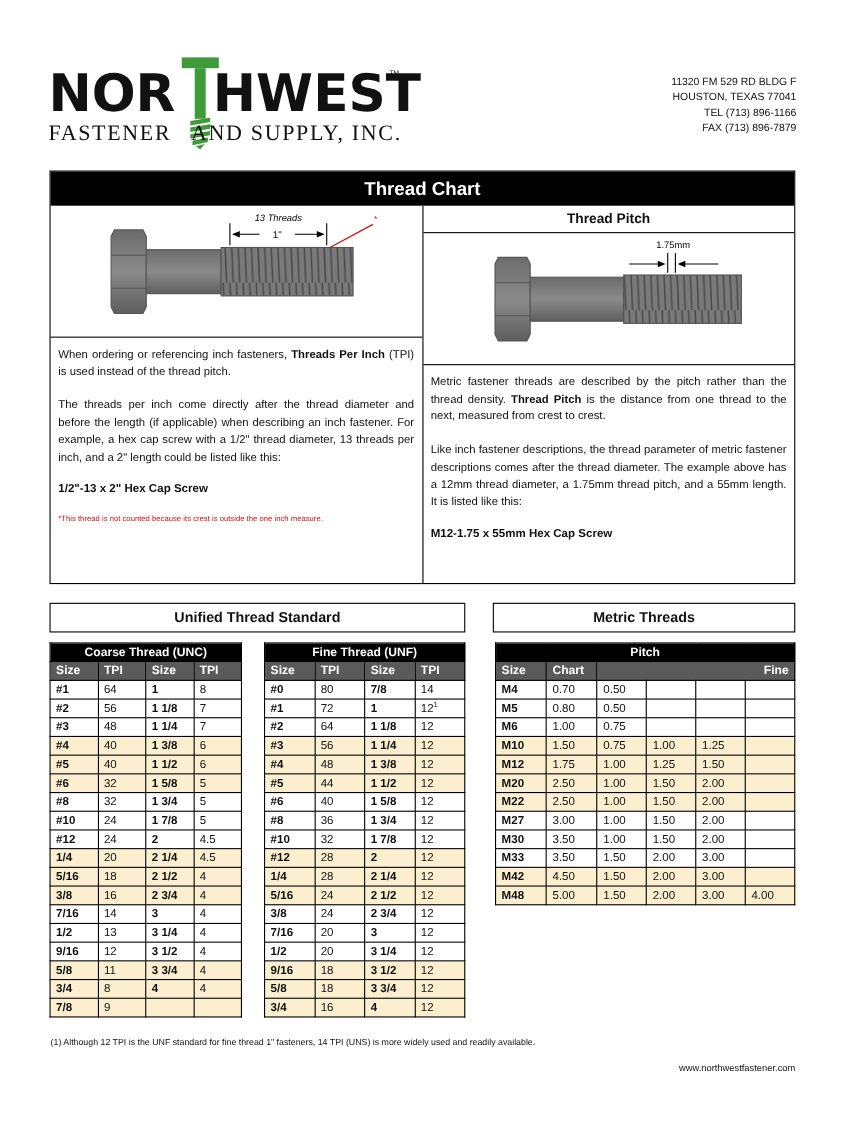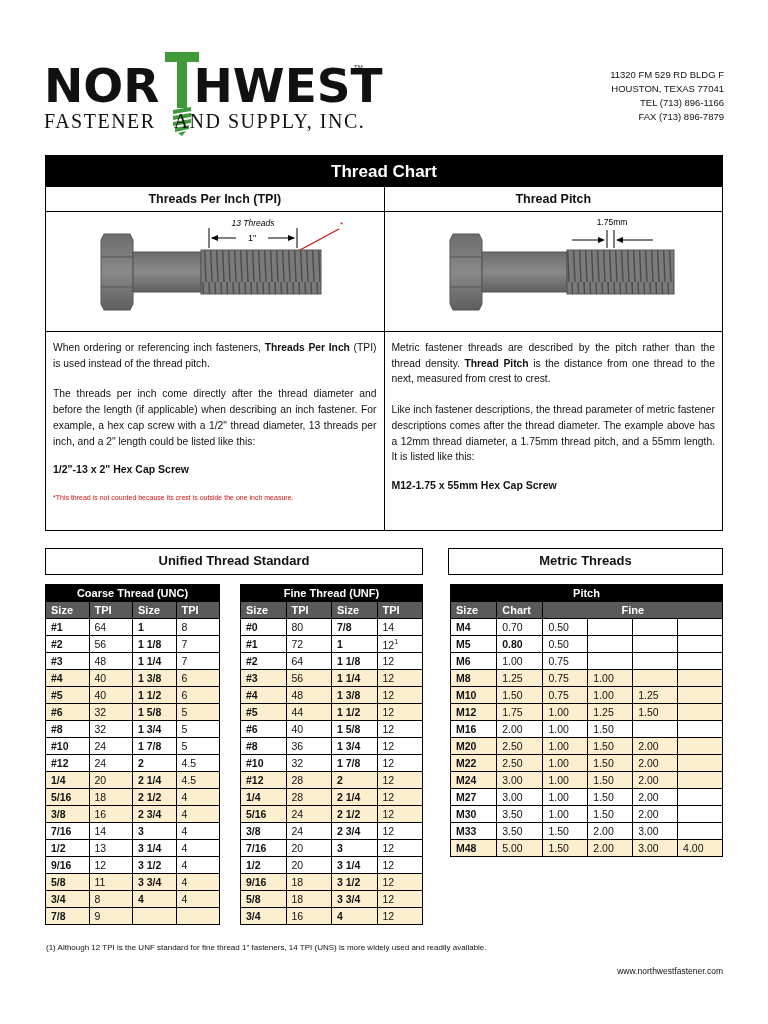--- a/index.html
+++ b/index.html
@@ -69,21 +69,20 @@
   <div>11320 FM 529 RD BLDG F</div>
   <div>HOUSTON, TEXAS 77041</div>
   <div>TEL (713) 896-1166</div>
   <div>FAX (713) 896-7879</div>
 </div>
 
 <div class="thread-chart">
   <div class="tc-title">Thread Chart</div>
   <div class="tc-cols">
     <div class="tc-col">
-      <div class="tc-col-head">Threads Per Inch (TPI)</div>
       <div class="tc-img">
         <svg width="336" height="120" viewBox="0 0 336 120">
           <defs>
             <linearGradient id="boltg" x1="0" y1="0" x2="0" y2="1">
               <stop offset="0" stop-color="#6c6c6c"></stop>
                 <stop offset="0.5" stop-color="#8a8a8a"></stop>
                 <stop offset="1" stop-color="#5e5e5e"></stop>
             </linearGradient>
             <pattern id="thr" width="6" height="70" patternUnits="userSpaceOnUse">
               <rect width="6" height="70" fill="#7a7a7a"></rect>
@@ -393,104 +392,80 @@
 </table>
 
 <table class="tt" id="metric" style="left:450px; top:584px; width:273px;">
   <thead>
     <tr>
         <th class="top" colspan="6">Pitch</th>
       </tr>
     <tr>
       <th class="sub">Size</th>
       <th class="sub">Chart</th>
-      <th class="sub" colspan="4" style="text-align:center;">Fine</th>
+      <th class="sub" colspan="4" style="text-align:right;">Fine</th>
     </tr>
   </thead>
   <tbody>
       <tr>
         <td class="b" style="width: 17%;">M4</td>
         <td style="width: 17%;">0.70</td>
         <td style="width: 16.5%;">0.50</td>
         <td style="width: 16.5%;"></td>
         <td style="width: 16.5%;"></td>
         <td style="width: 16.5%;"></td>
       </tr>
       <tr>
         <td class="b" style="width: 17%;">M5</td>
-        <td style="width: 17%; font-weight: bold;">0.80</td>
+        <td style="width: 17%;">0.80</td>
         <td style="width: 16.5%;">0.50</td>
         <td style="width: 16.5%;"></td>
         <td style="width: 16.5%;"></td>
         <td style="width: 16.5%;"></td>
       </tr>
       <tr>
         <td class="b" style="width: 17%;">M6</td>
         <td style="width: 17%;">1.00</td>
         <td style="width: 16.5%;">0.75</td>
         <td style="width: 16.5%;"></td>
-        <td style="width: 16.5%;"></td>
-        <td style="width: 16.5%;"></td>
-      </tr>
-      <tr class="y">
-        <td class="b" style="width: 17%;">M8</td>
-        <td style="width: 17%;">1.25</td>
-        <td style="width: 16.5%;">0.75</td>
-        <td style="width: 16.5%;">1.00</td>
         <td style="width: 16.5%;"></td>
         <td style="width: 16.5%;"></td>
       </tr>
       <tr class="y">
         <td class="b" style="width: 17%;">M10</td>
         <td style="width: 17%;">1.50</td>
         <td style="width: 16.5%;">0.75</td>
         <td style="width: 16.5%;">1.00</td>
         <td style="width: 16.5%;">1.25</td>
         <td style="width: 16.5%;"></td>
       </tr>
       <tr class="y">
         <td class="b" style="width: 17%;">M12</td>
         <td style="width: 17%;">1.75</td>
         <td style="width: 16.5%;">1.00</td>
         <td style="width: 16.5%;">1.25</td>
         <td style="width: 16.5%;">1.50</td>
         <td style="width: 16.5%;"></td>
       </tr>
-      <tr>
-        <td class="b" style="width: 17%;">M16</td>
-        <td style="width: 17%;">2.00</td>
-        <td style="width: 16.5%;">1.00</td>
-        <td style="width: 16.5%;">1.50</td>
-        <td style="width: 16.5%;"></td>
-        <td style="width: 16.5%;"></td>
-      </tr>
       <tr class="y">
         <td class="b" style="width: 17%;">M20</td>
         <td style="width: 17%;">2.50</td>
         <td style="width: 16.5%;">1.00</td>
         <td style="width: 16.5%;">1.50</td>
         <td style="width: 16.5%;">2.00</td>
         <td style="width: 16.5%;"></td>
       </tr>
       <tr class="y">
         <td class="b" style="width: 17%;">M22</td>
         <td style="width: 17%;">2.50</td>
         <td style="width: 16.5%;">1.00</td>
         <td style="width: 16.5%;">1.50</td>
         <td style="width: 16.5%;">2.00</td>
         <td style="width: 16.5%;"></td>
       </tr>
-      <tr class="y">
-        <td class="b" style="width: 17%;">M24</td>
-        <td style="width: 17%;">3.00</td>
-        <td style="width: 16.5%;">1.00</td>
-        <td style="width: 16.5%;">1.50</td>
-        <td style="width: 16.5%;">2.00</td>
-        <td style="width: 16.5%;"></td>
-      </tr>
       <tr>
         <td class="b" style="width: 17%;">M27</td>
         <td style="width: 17%;">3.00</td>
         <td style="width: 16.5%;">1.00</td>
         <td style="width: 16.5%;">1.50</td>
         <td style="width: 16.5%;">2.00</td>
         <td style="width: 16.5%;"></td>
       </tr>
       <tr>
         <td class="b" style="width: 17%;">M30</td>
@@ -502,20 +477,28 @@
       </tr>
       <tr>
         <td class="b" style="width: 17%;">M33</td>
         <td style="width: 17%;">3.50</td>
         <td style="width: 16.5%;">1.50</td>
         <td style="width: 16.5%;">2.00</td>
         <td style="width: 16.5%;">3.00</td>
         <td style="width: 16.5%;"></td>
       </tr>
       <tr class="y">
+        <td class="b" style="width: 17%;">M42</td>
+        <td style="width: 17%;">4.50</td>
+        <td style="width: 16.5%;">1.50</td>
+        <td style="width: 16.5%;">2.00</td>
+        <td style="width: 16.5%;">3.00</td>
+        <td style="width: 16.5%;"></td>
+      </tr>
+      <tr class="y">
         <td class="b" style="width: 17%;">M48</td>
         <td style="width: 17%;">5.00</td>
         <td style="width: 16.5%;">1.50</td>
         <td style="width: 16.5%;">2.00</td>
         <td style="width: 16.5%;">3.00</td>
         <td style="width: 16.5%;">4.00</td>
       </tr>
     </tbody>
 </table>
 

